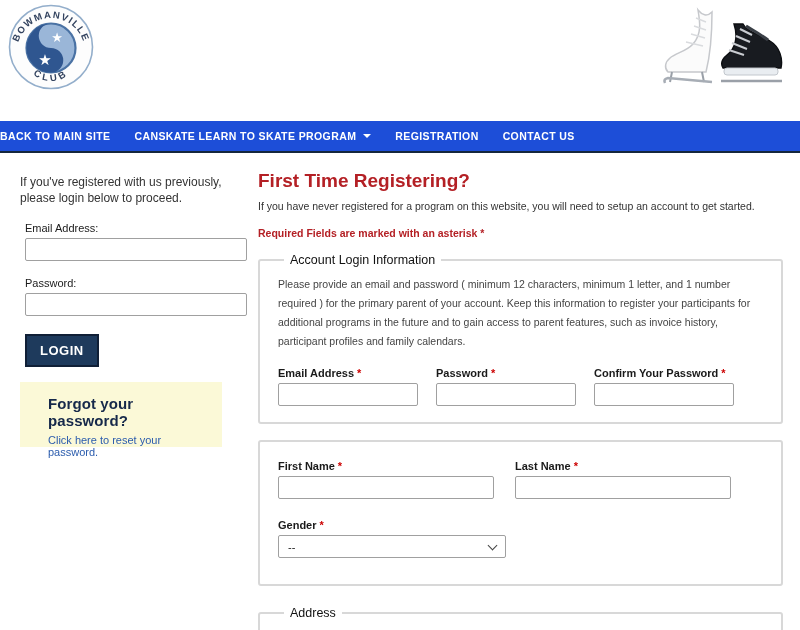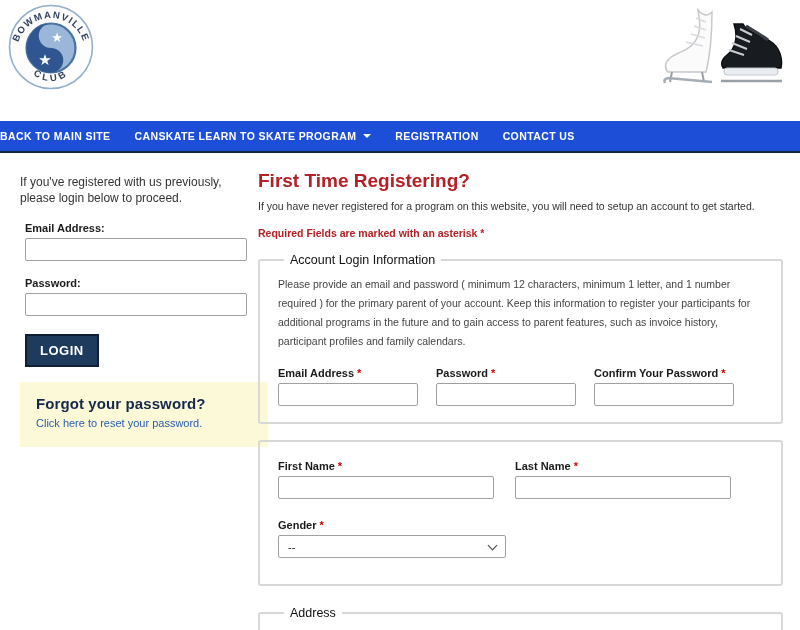--- a/index.html
+++ b/index.html
@@ -27,26 +27,26 @@
 
   
   .red-heading { color:#b42025; font-size:19px; font-weight:bold; margin:3px 0 0; }
   .req { color:#cc0000; margin-left:3px; font-weight:bold; }
   input.text { border:1px solid #a0a0a0; height:23px; width:100%; background:#fff;
     border-radius:2px; font-size:11px; padding:0 5px; font-family:inherit; }
 
   
   .sidebar { position:absolute; left:20px; top:167px; width:222px; }
   .sidebar-desc { margin:7px 0 10px; font-size:12px; color:#333; line-height:16px; white-space:nowrap; }
-  .side-label { display:block; margin:16px 0 4px 5px; font-size:11px; font-weight:bold; color:#1a1a1a; }
+  .side-label { display:block; margin:16px 0 4px 5px; font-size:11px; font-weight:normal; color:#1a1a1a; }
   .side-input { margin-left:5px; width:148px; }
   .login-btn { margin:18px 0 0 5px; background:#1e3a5c; color:#fff; border:2px solid #101f36;
     font-size:13px; font-weight:bold; letter-spacing:0.5px; padding:7px 13px; cursor:pointer;
     font-family:inherit; }
-  .forgot-box { margin-top:15px; background:#fbf9d7; width:248px; height:65px; padding:13px 16px; }
+  .forgot-box { margin-top:15px; background:#fbf9d7; width:202px; height:65px; padding:13px 28px; }
   .forgot-heading { margin:0; font-size:15px; font-weight:600; color:#16294a; letter-spacing:0.1px; }
   .forgot-link { display:block; margin-top:5px; font-size:11px; color:#2b5cad;
     text-decoration:none; cursor:pointer; }
 
   
   .main { position:absolute; left:258px; top:167px; width:525px; }
   .intro { margin:8px 0 0; font-size:10.5px; color:#333; white-space:nowrap; }
   .required-note { margin:15px 0 0; font-size:10.5px; font-weight:bold; color:#b42025; }
 
   fieldset { border:2px solid #d8d8d8; border-radius:3px; margin:14px 0 0; padding:0 18px 16px; }

